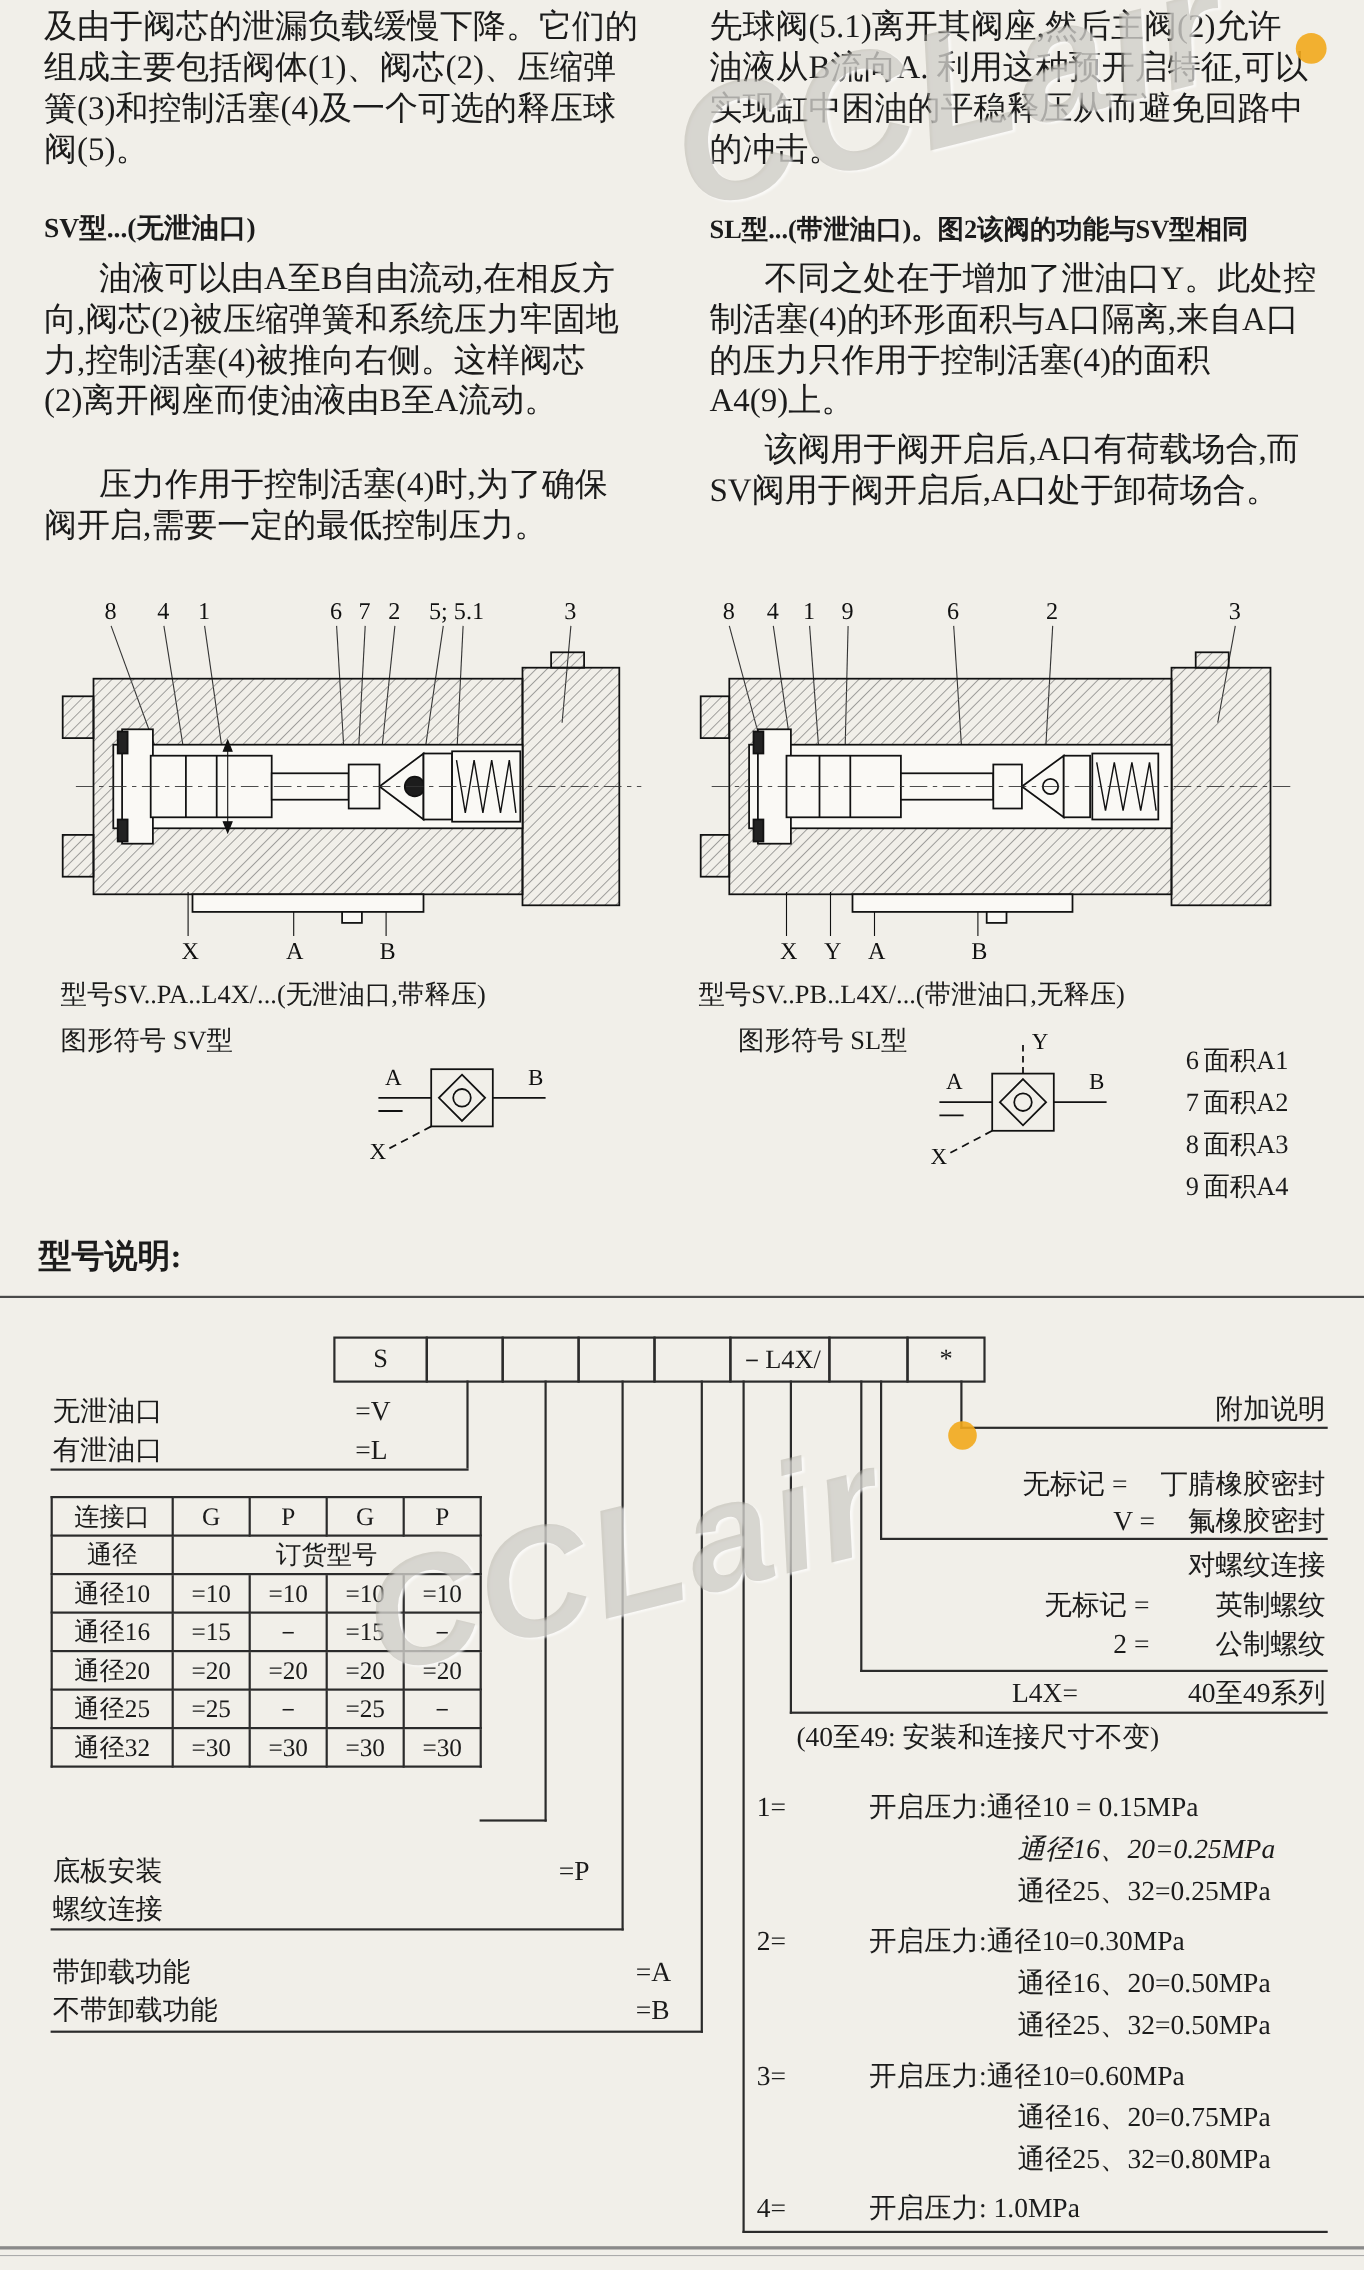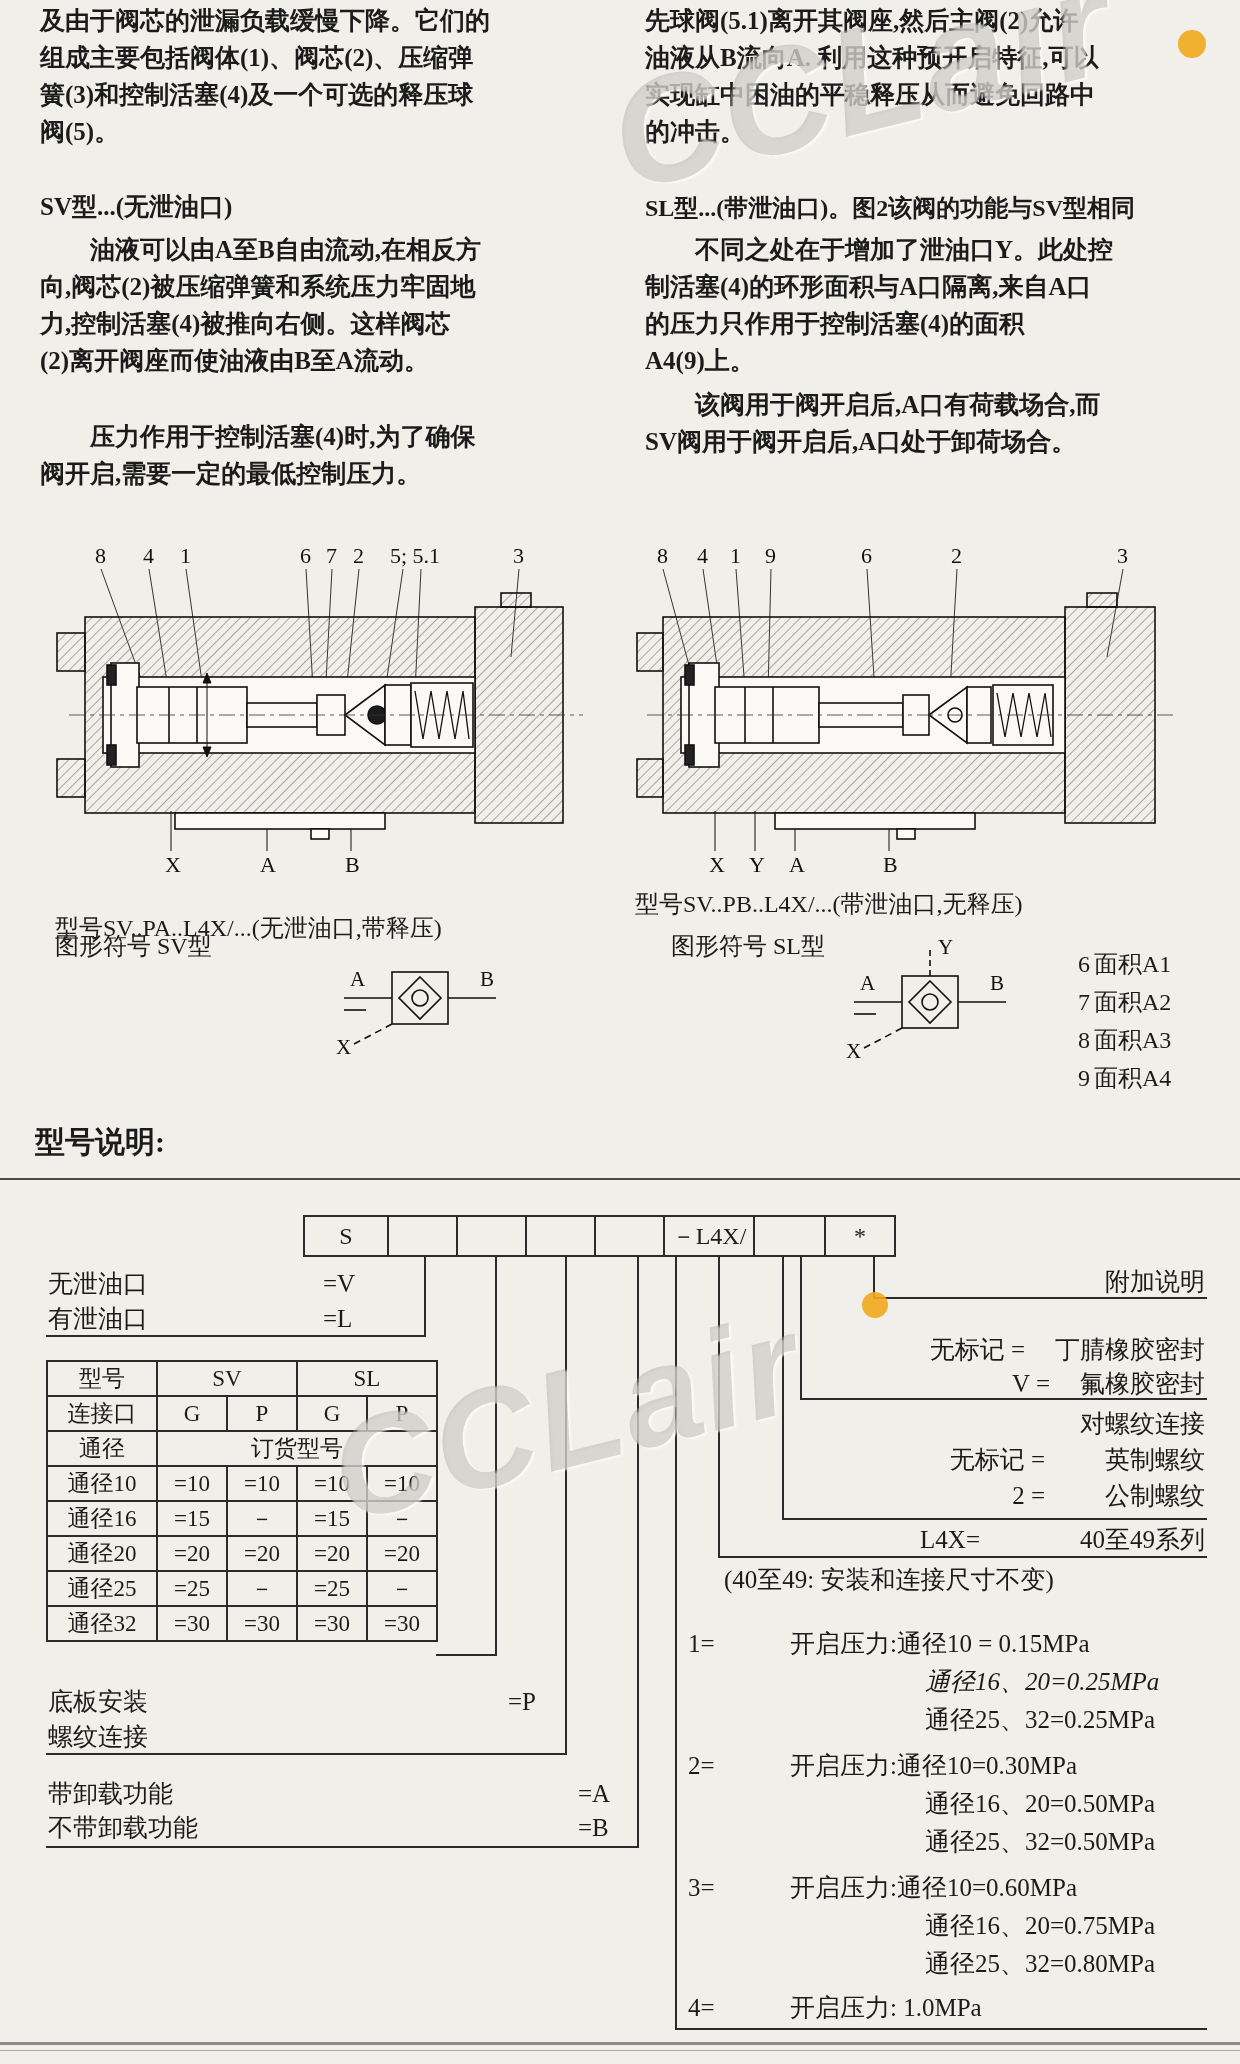--- a/index.html
+++ b/index.html
@@ -1,20 +1,20 @@
 <!DOCTYPE html>
 <html><head>
 <meta charset="utf-8">
 <style>
   html,body{margin:0;padding:0;}
   #page{position:relative;width:1240px;height:2064px;background:#f1efe9;overflow:hidden;
         font-family:"Liberation Serif","DejaVu Serif",serif;color:#1b1b1b;}
   .abs{position:absolute;}
   .txt{font-size:25px;line-height:1.3;white-space:nowrap;}
-  .block .line{height:37px;white-space:nowrap;font-size:25px;font-weight:bold;}
+  .block .line{height:37px;white-space:nowrap;font-size:30px;}
   .indent{text-indent:50px;}
   .heading{font-weight:bold;font-size:25px;white-space:nowrap;}
   .heading-sm{font-weight:bold;font-size:24px;white-space:nowrap;}
   .caption{font-size:24px;white-space:nowrap;}
   .hline,.vline{position:absolute;background:#2b2b2b;}
   .code-row{display:flex;}
   .codebox{border:2px solid #2b2b2b;height:42px;margin-left:-2px;display:flex;align-items:center;
            justify-content:center;font-size:24px;box-sizing:border-box;}
   .codebox:first-child{margin-left:0;}
   .size-table{position:absolute;border-collapse:collapse;font-size:23px;table-layout:fixed;}
@@ -199,21 +199,21 @@
         <line x1="254" y1="306" x2="254" y2="284"></line>
     </g>
     <g font-size="22" fill="#111">
       <text x="74" y="327">X</text>
       <text x="114" y="327">Y</text>
       <text x="154" y="327">A</text>
       <text x="248" y="327">B</text>
     </g>
   </svg>
 
-  <div class="abs caption" style="left:55px;top:888px;margin-top:24px;">型号SV..PA..L4X/...(无泄油口,带释压)</div>
+  <div class="abs caption" style="left:55px;top:888px;">型号SV..PA..L4X/...(无泄油口,带释压)</div>
   <div class="abs caption" style="left:635px;top:888px;">型号SV..PB..L4X/...(带泄油口,无释压)</div>
   <div class="abs caption" style="left:55px;top:930px;">图形符号 SV型</div>
   <div class="abs caption" style="left:671px;top:930px;text-align:center;">图形符号 SL型</div>
 
   <svg class="abs" style="left:320px;top:946px;" width="200" height="112" viewBox="0 0 200 112">
     <g stroke="#111" fill="none" stroke-width="1.6">
       <line x1="24" y1="52" x2="72" y2="52"></line>
         <line x1="128" y1="52" x2="176" y2="52"></line>
       <rect x="72" y="26" width="56" height="52"></rect>
       <polygon points="100,31 121,52 100,73 79,52"></polygon>
@@ -275,25 +275,20 @@
 
   <table class="size-table" style="left:46px;top:1360px;width:390px;">
     <colgroup>
         <col style="width:110px">
         <col style="width:70px">
         <col style="width:70px">
         <col style="width:70px">
         <col style="width:70px">
       </colgroup>
     <tbody>
-        <tr>
-      <td>型号</td>
-      <td colspan="2">SV</td>
-      <td colspan="2">SL</td>
-    </tr>
     <tr>
       <td>连接口</td>
       <td>G</td>
       <td>P</td>
       <td>G</td>
       <td>P</td>
     </tr>
     <tr>
       <td>通径</td>
       <td colspan="4">订货型号</td>

